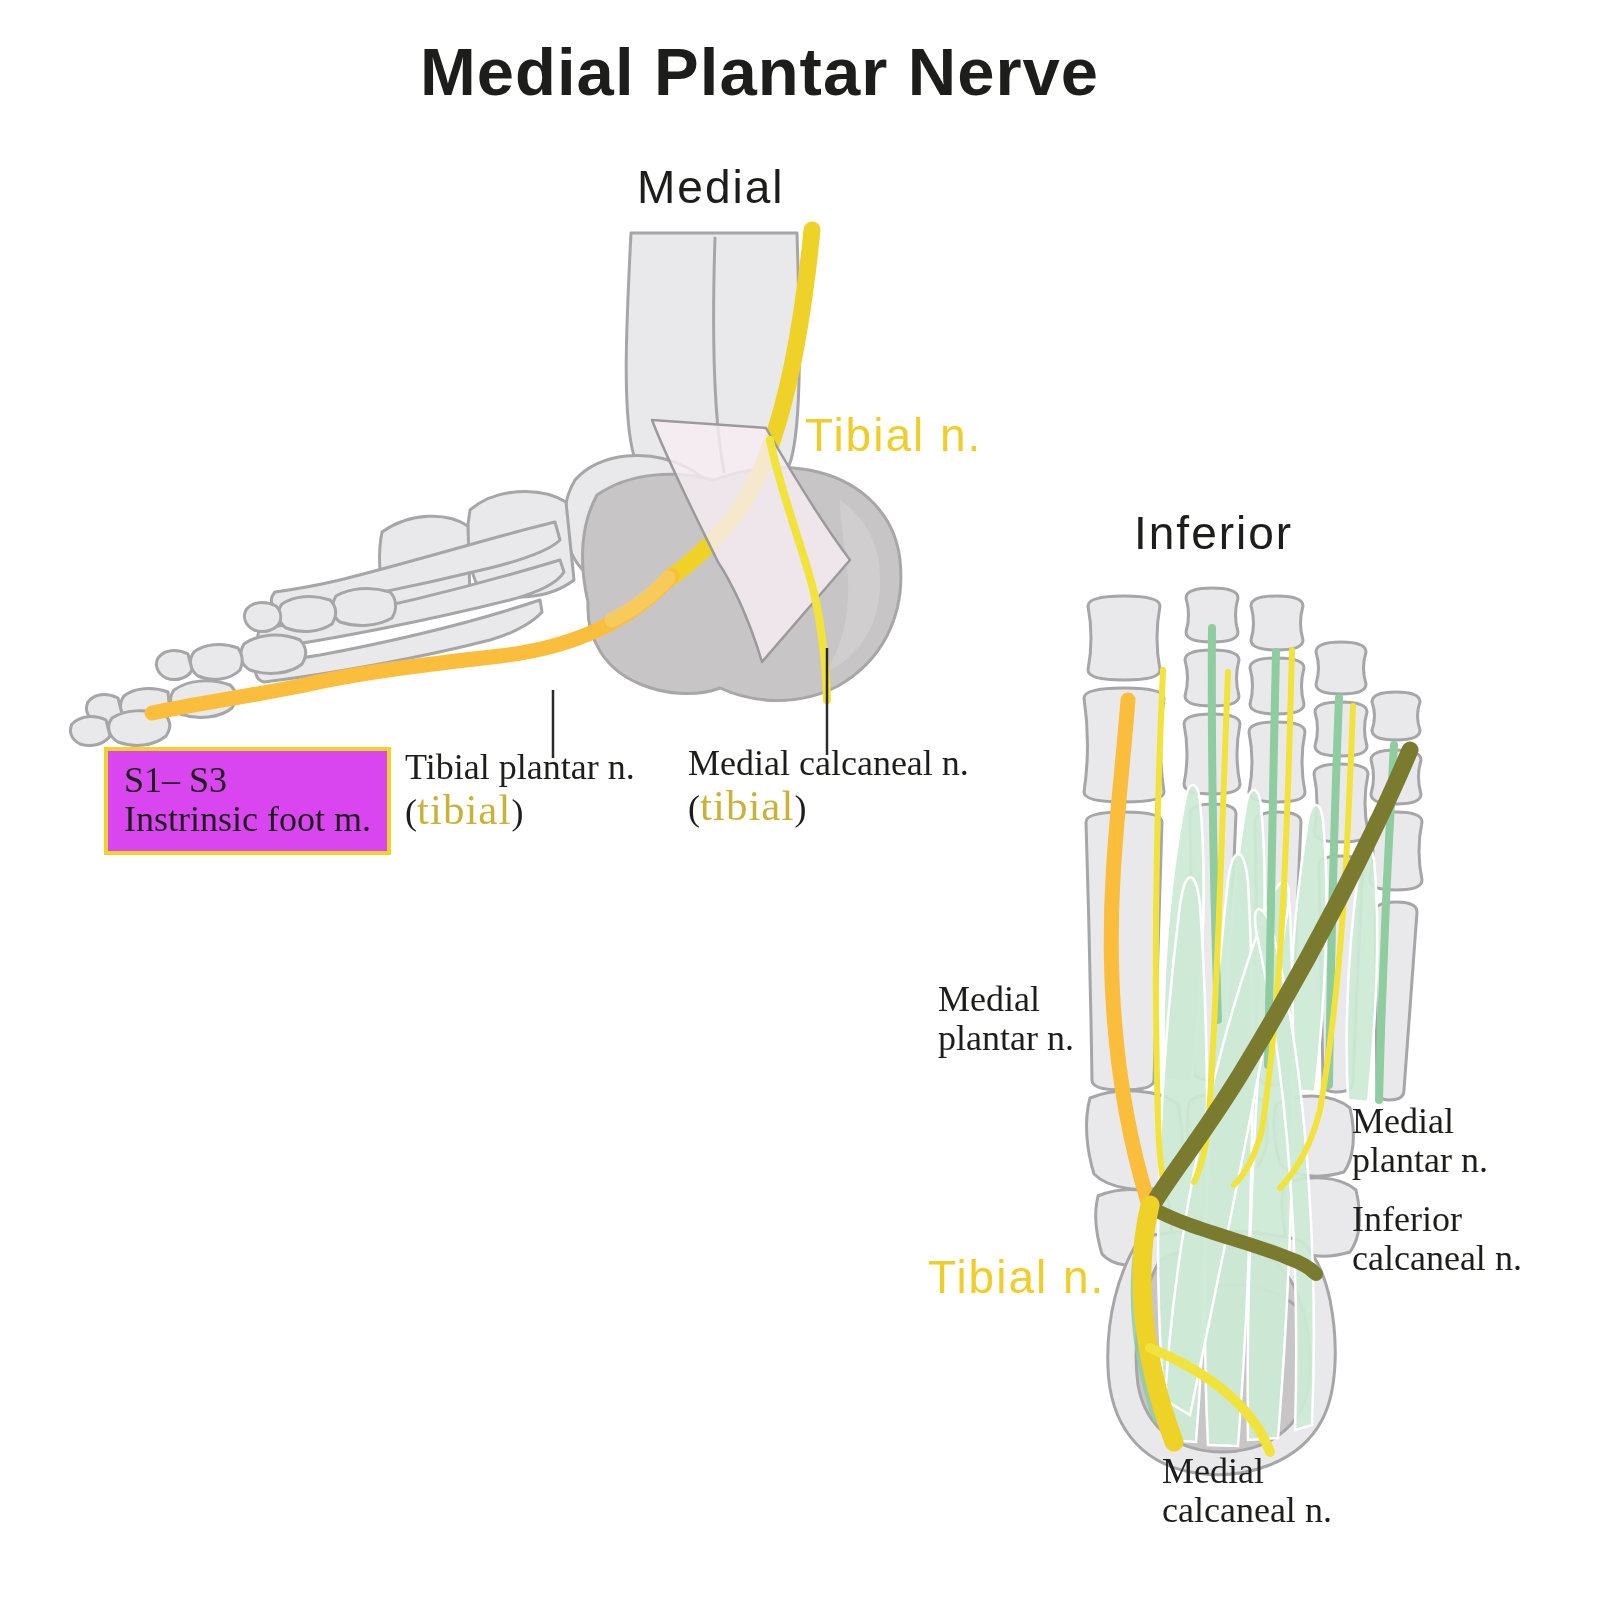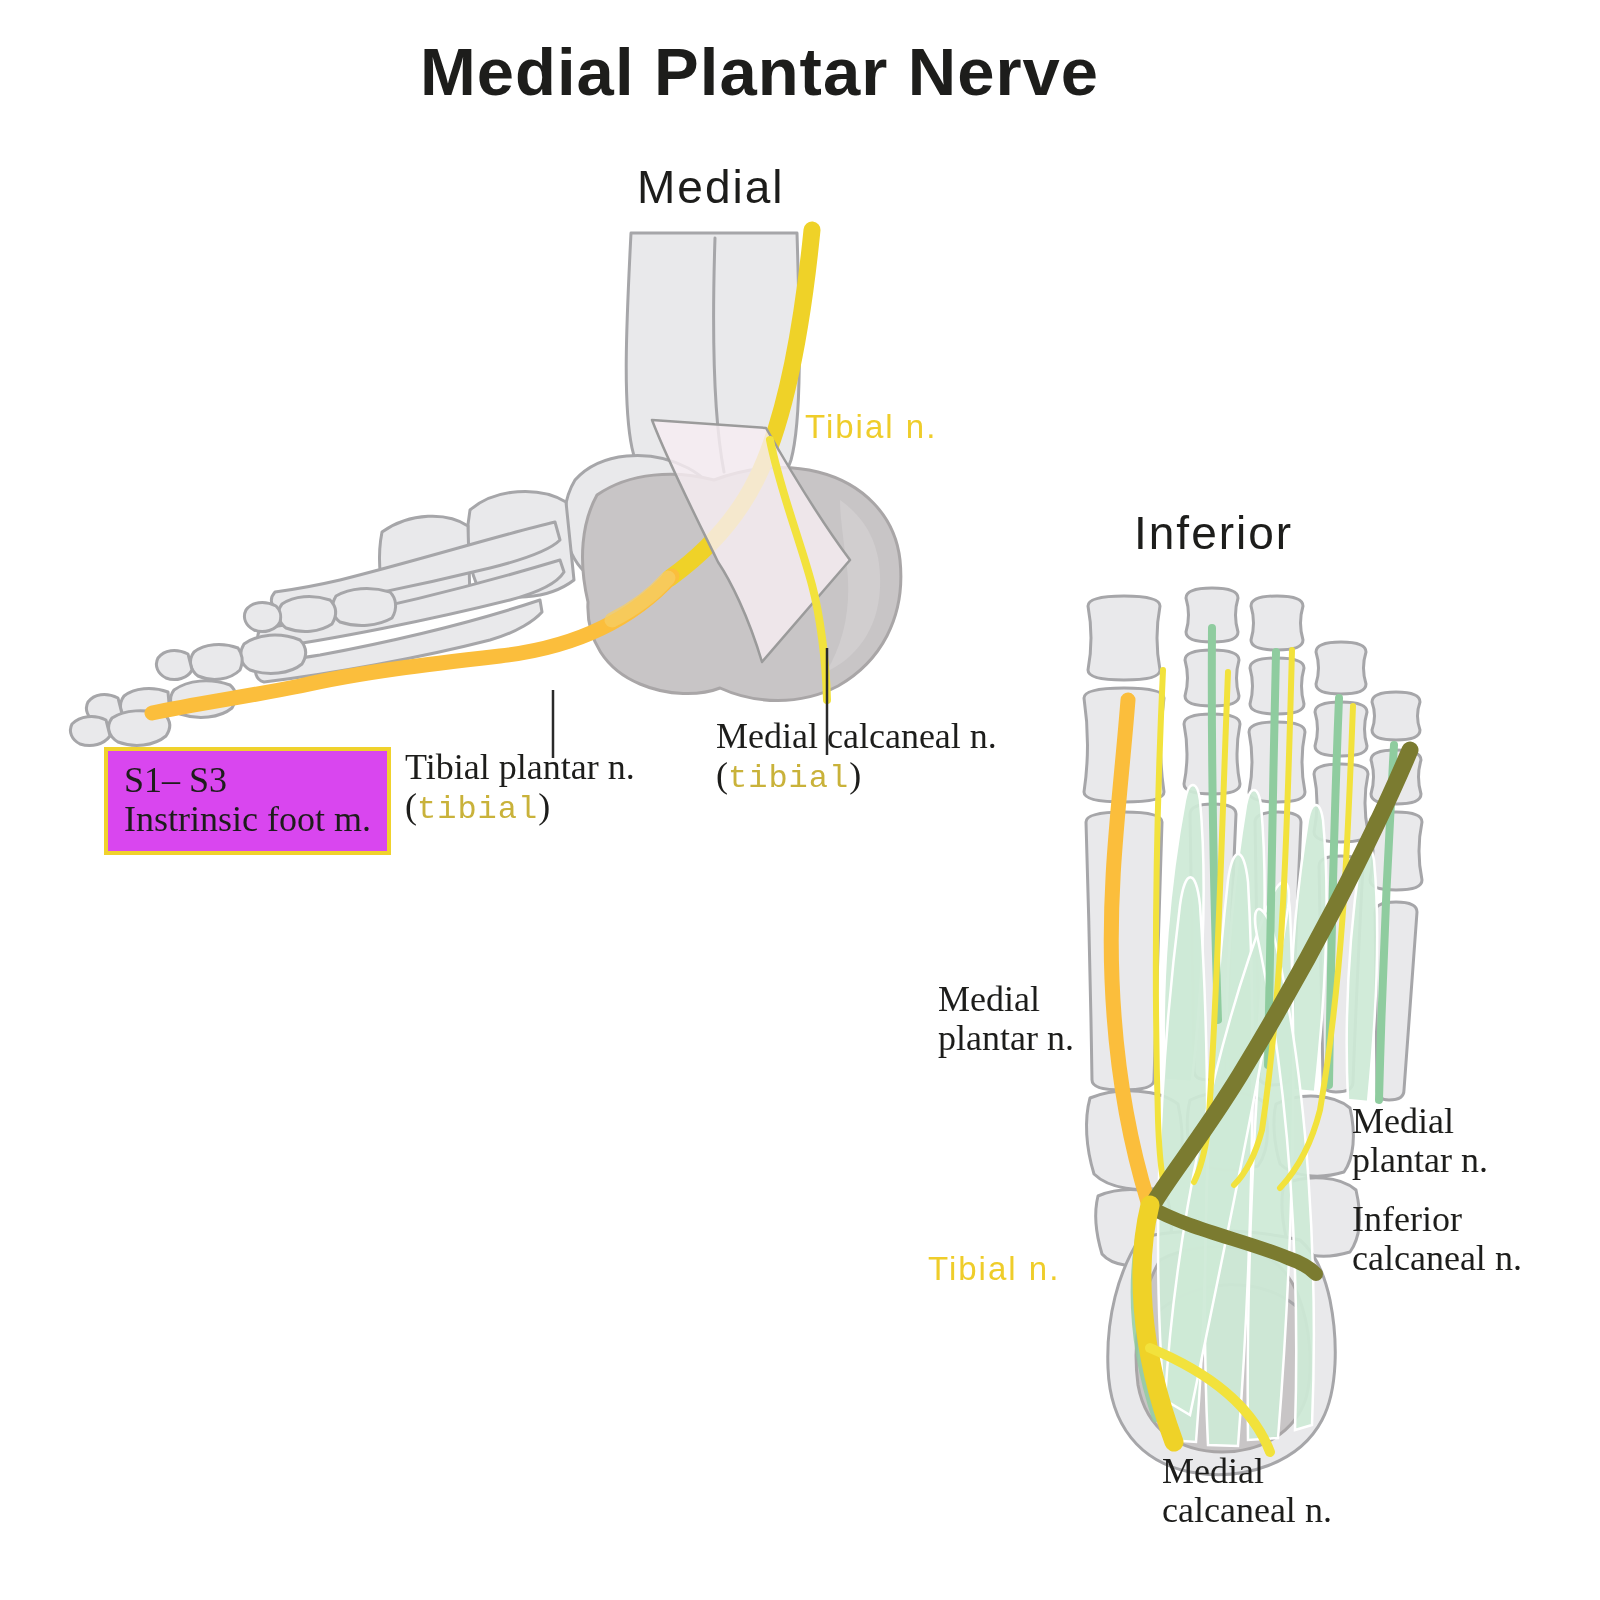--- a/index.html
+++ b/index.html
@@ -2,23 +2,23 @@
 <html style="--ink: #1d1d1b; --label_yellow: #EFCD2A; --tibial_word: #C9B23A; --nerve_yellow: #EFD228; --nerve_yellow_light: #F2E23C; --nerve_orange: #FBBE3C; --nerve_orange_light: #F6CD64; --nerve_olive: #7B7B30; --box_border: #F0D22C; --bone_fill: #E9E9EB; --bone_stroke: #A6A6A9; --heel_fill: #C8C5C6; --heel_stroke: #A9A6A7; --retinaculum: #F7EDF1; --muscle_fill: #CDE9D6; --tendon_green: #8FCC9F;"><head>
 <meta charset="utf-8">
 <style>
   html,body{margin:0;padding:0;background:#ffffff;}
   .canvas{position:relative;width:1600px;height:1600px;background:#ffffff;overflow:hidden;
           font-family:"Liberation Sans",sans-serif;}
   svg{position:absolute;left:0;top:0;}
   .lbl{position:absolute;white-space:nowrap;}
   .title{font-size:67px;font-weight:600;letter-spacing:1px;color:var(--ink);}
   .view-heading{font-size:46px;font-weight:500;letter-spacing:2px;color:var(--ink);}
-  .sans-yellow{font-size:33px;font-weight:500;letter-spacing:2px;color:var(--label_yellow);}
+  .sans-yellow{font-size:46px;font-weight:500;letter-spacing:2px;color:var(--label_yellow);}
   .serif{font-family:"Liberation Serif","DejaVu Serif",serif;font-size:36px;line-height:1.08;color:var(--ink);}
-  .tib-word{font-family:Liberation Mono, monospace;font-size:32px;color:var(--tibial_word);letter-spacing:1px;}
+  .tib-word{font-family:Liberation Serif, serif;font-size:43px;color:var(--tibial_word);letter-spacing:1px;}
   .root-box{position:absolute;border:4px solid var(--box_border);background:#d946ef;
             padding:10px 16px 12px 16px;}
   .bone{fill:var(--bone_fill);stroke:var(--bone_stroke);stroke-width:3;stroke-linejoin:round;}
   .bone-line{fill:none;stroke:var(--bone_stroke);stroke-width:3;stroke-linecap:round;}
   .heel{fill:var(--heel_fill);stroke:var(--heel_stroke);stroke-width:3;stroke-linejoin:round;}
   .heel-shade{fill:#d6d3d4;opacity:.65;}
   .retinaculum{fill:var(--retinaculum);fill-opacity:.82;stroke:#9b9b9b;stroke-width:2.5;stroke-linejoin:round;}
   .muscle{fill:var(--muscle_fill);stroke:#ffffff;stroke-width:2.5;fill-opacity:.93;}
   .nerve{fill:none;stroke-linecap:round;}
   .leader{stroke:#2a2a2a;stroke-width:2.5;}
@@ -160,21 +160,21 @@
   <div class="root-box serif" style="left:104px;top:747px;min-width:230px;">
     <div>S1– S3</div>
     <div>Instrinsic foot m.</div>
   </div>
 
   <div class="lbl serif" style="left:405px;top:748px;">
     <div>Tibial plantar n.</div>
     <div><span>(</span><span class="tib-word">tibial</span><span>)</span></div>
   </div>
 
-  <div class="lbl serif" style="left:688px;top:717px;margin-left:28px;">
+  <div class="lbl serif" style="left:688px;top:744px;">
     <div>Medial calcaneal n.</div>
     <div><span>(</span><span class="tib-word">tibial</span><span>)</span></div>
   </div>
 
   <div class="lbl view-heading" style="left:1134px;top:506px;">Inferior</div>
 
   <div class="lbl serif" style="left:938px;top:980px;">
     <div>Medial</div>
     <div>plantar n.</div>
   </div>

